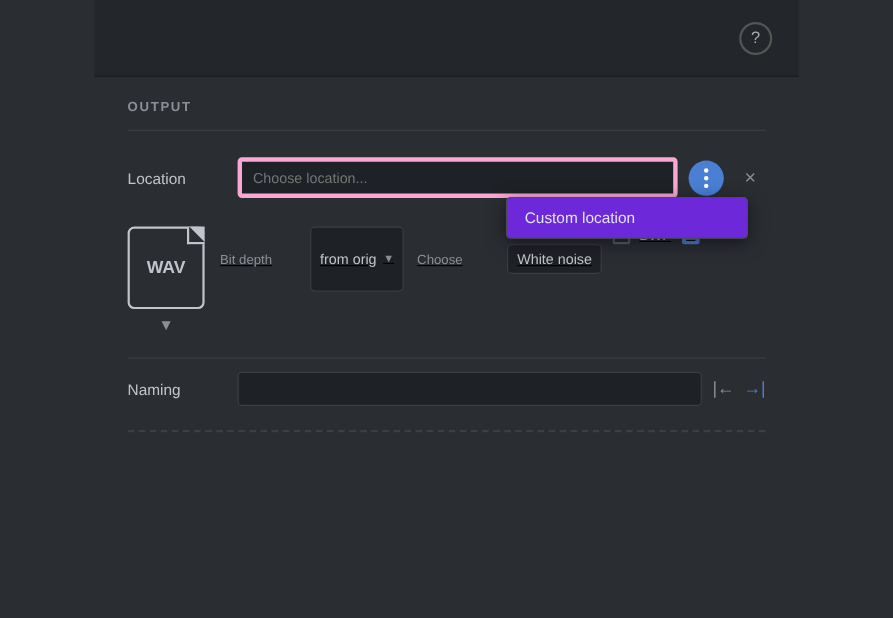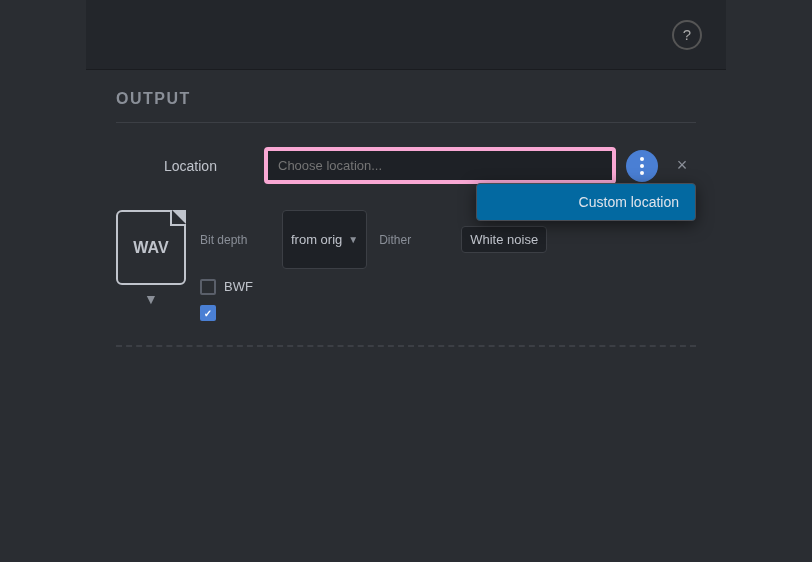--- a/index.html
+++ b/index.html
@@ -46,21 +46,21 @@
       font-size: 15px;
       cursor: pointer;
     }
 
     .content-area {
       padding: 20px 30px;
     }
 
     .section-title {
       color: #8a8f98;
-      font-size: 16px;
+      font-size: 12px;
       font-weight: 600;
       letter-spacing: 1.5px;
       text-transform: uppercase;
       margin-bottom: 14px;
     }
 
     .divider {
       height: 1px;
       background: #3c3f45;
       margin-bottom: 16px;
@@ -73,21 +73,20 @@
       gap: 10px;
       background: #2a2d32;
       padding: 8px 0;
       position: relative;
     }
 
     .location-label {
       color: #c0c4cc;
       font-size: 14px;
       min-width: 90px;
-      margin-left: 48px;
     }
 
     .location-input {
       flex: 1;
       background: #1e2126;
       border: 4px solid #f9a8d4;
       border-radius: 4px;
       color: #8a8f98;
       font-size: 13px;
       padding: 7px 10px;
@@ -133,28 +132,27 @@
       display: flex;
       align-items: center;
       justify-content: center;
       flex-shrink: 0;
     }
 
     
     .dropdown-menu {
       position: absolute;
       top: 44px;
-      right: 0;
-      background: #0369a1;
+      right: 16px;
+      background: #6d28d9;
       border: 1px solid #4a4d55;
       border-radius: 4px;
       z-index: 100;
       min-width: 220px;
       box-shadow: 0 4px 16px rgba(0,0,0,0.5);
-      text-align: right;
     }
 
     .dropdown-item {
       padding: 10px 16px;
       color: #e0e4ec;
       font-size: 14px;
       cursor: pointer;
       white-space: nowrap;
     }
 
@@ -215,22 +213,23 @@
 
     .format-chevron {
       color: #8a8f98;
       font-size: 14px;
       cursor: pointer;
     }
 
     .format-options {
       flex: 1;
       display: flex;
-      flex-direction: column;
+      flex-direction: row;
       gap: 10px;
+      text-decoration: underline;
     }
 
     .format-row {
       display: flex;
       align-items: center;
       gap: 12px;
     }
 
     .format-row-label {
       color: #8a8f98;
@@ -394,35 +393,47 @@
       </div>
 
       <div class="format-options">
 
         <div class="format-row">
           <span class="format-row-label">Bit depth</span>
           <div class="select-box">
             <span>from orig</span>
             <span class="chevron">▼</span>
           </div>
-          <span class="format-row-label">Dither</span>
+          <span class="format-row-label">Choose</span>
           <div class="dither-select">
             <span>White noise</span>
           </div>
         </div>
 
         <div class="checkbox-row">
           <div class="checkbox"></div>
           <span class="checkbox-label">BWF</span>
         </div>
 
         <div class="checkbox-row">
           <div class="checkbox checked">
             <span style="color:white;font-size:10px;font-weight:700;">✓</span>
           </div>
         </div>
       </div>
     </div>
 
+    <div class="naming-row">
+      <span class="naming-label">Naming</span>
+      <input class="naming-input" type="text" value="" style="">
+      <div class="naming-icons">
+        <button class="naming-icon-btn">
+          <span>|←</span>
+        </button>
+        <button class="naming-icon-btn blue">
+          <span>→|</span>
+        </button>
+      </div>
+    </div>
 
     <div class="bottom-dashed"></div>
   </div>
 </div>
 
 </body></html>

